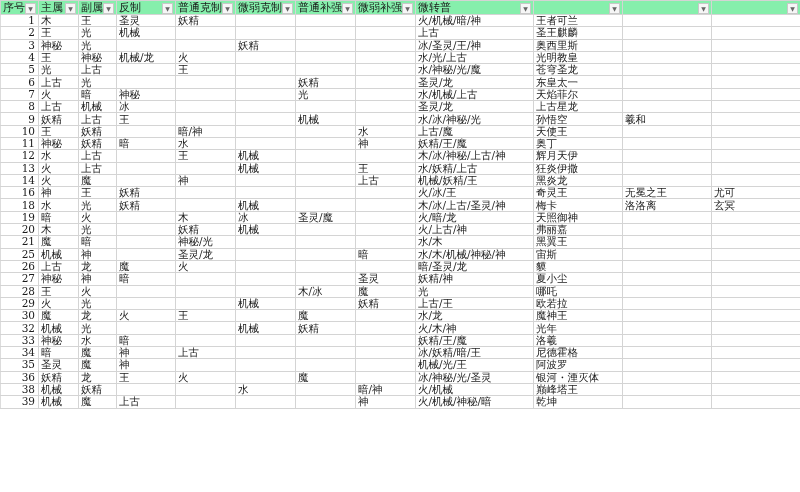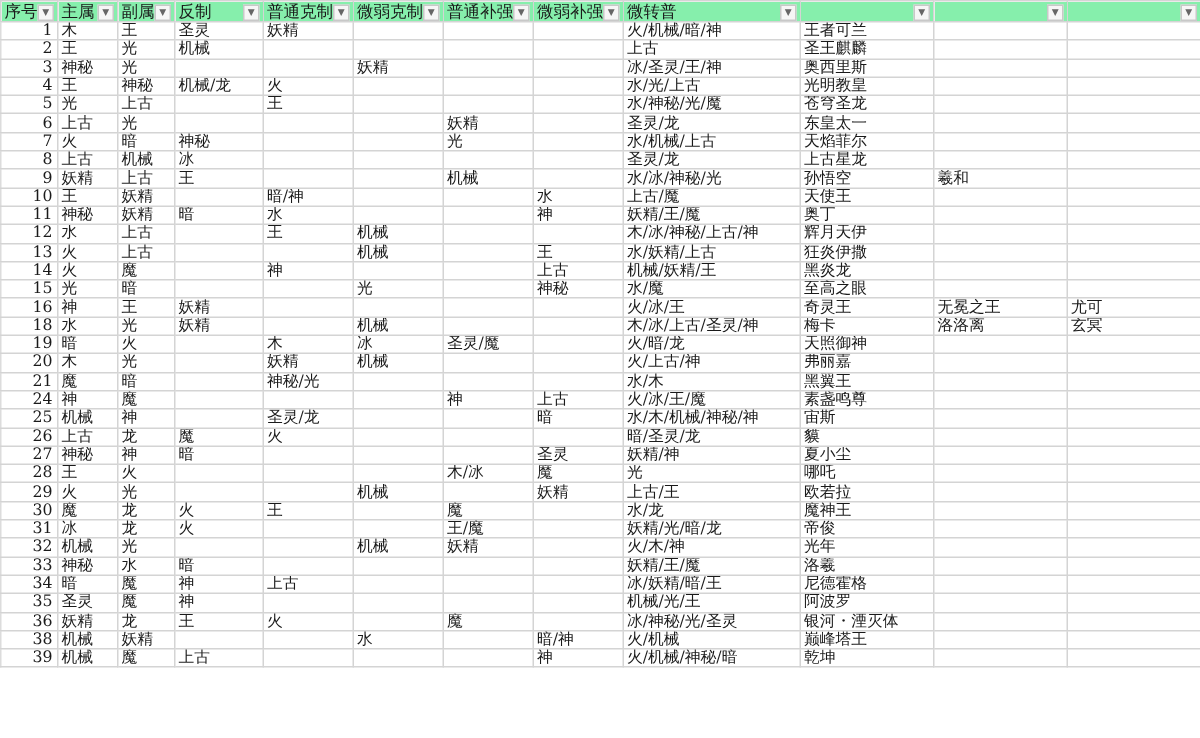--- a/index.html
+++ b/index.html
@@ -236,34 +236,20 @@
         <td>神</td>
         <td></td>
         <td></td>
         <td>上古</td>
         <td>机械/妖精/王</td>
         <td>黑炎龙</td>
         <td></td>
         <td></td>
       </tr>
       <tr>
-        <td class="num">15</td>
-        <td>光</td>
-        <td>暗</td>
-        <td></td>
-        <td></td>
-        <td>光</td>
-        <td></td>
-        <td>神秘</td>
-        <td>水/魔</td>
-        <td>至高之眼</td>
-        <td></td>
-        <td></td>
-      </tr>
-      <tr>
         <td class="num">16</td>
         <td>神</td>
         <td>王</td>
         <td>妖精</td>
         <td></td>
         <td></td>
         <td></td>
         <td></td>
         <td>火/冰/王</td>
         <td>奇灵王</td>
@@ -320,34 +306,20 @@
         <td>神秘/光</td>
         <td></td>
         <td></td>
         <td></td>
         <td>水/木</td>
         <td>黑翼王</td>
         <td></td>
         <td></td>
       </tr>
       <tr>
-        <td class="num">24</td>
-        <td>神</td>
-        <td>魔</td>
-        <td></td>
-        <td></td>
-        <td></td>
-        <td>神</td>
-        <td>上古</td>
-        <td>火/冰/王/魔</td>
-        <td>素盏鸣尊</td>
-        <td></td>
-        <td></td>
-      </tr>
-      <tr>
         <td class="num">25</td>
         <td>机械</td>
         <td>神</td>
         <td></td>
         <td>圣灵/龙</td>
         <td></td>
         <td></td>
         <td>暗</td>
         <td>水/木/机械/神秘/神</td>
         <td>宙斯</td>
@@ -414,34 +386,20 @@
         <td class="num">30</td>
         <td>魔</td>
         <td>龙</td>
         <td>火</td>
         <td>王</td>
         <td></td>
         <td>魔</td>
         <td></td>
         <td>水/龙</td>
         <td>魔神王</td>
-        <td></td>
-        <td></td>
-      </tr>
-      <tr>
-        <td class="num">31</td>
-        <td>冰</td>
-        <td>龙</td>
-        <td>火</td>
-        <td></td>
-        <td></td>
-        <td>王/魔</td>
-        <td></td>
-        <td>妖精/光/暗/龙</td>
-        <td>帝俊</td>
         <td></td>
         <td></td>
       </tr>
       <tr>
         <td class="num">32</td>
         <td>机械</td>
         <td>光</td>
         <td></td>
         <td></td>
         <td>机械</td>

